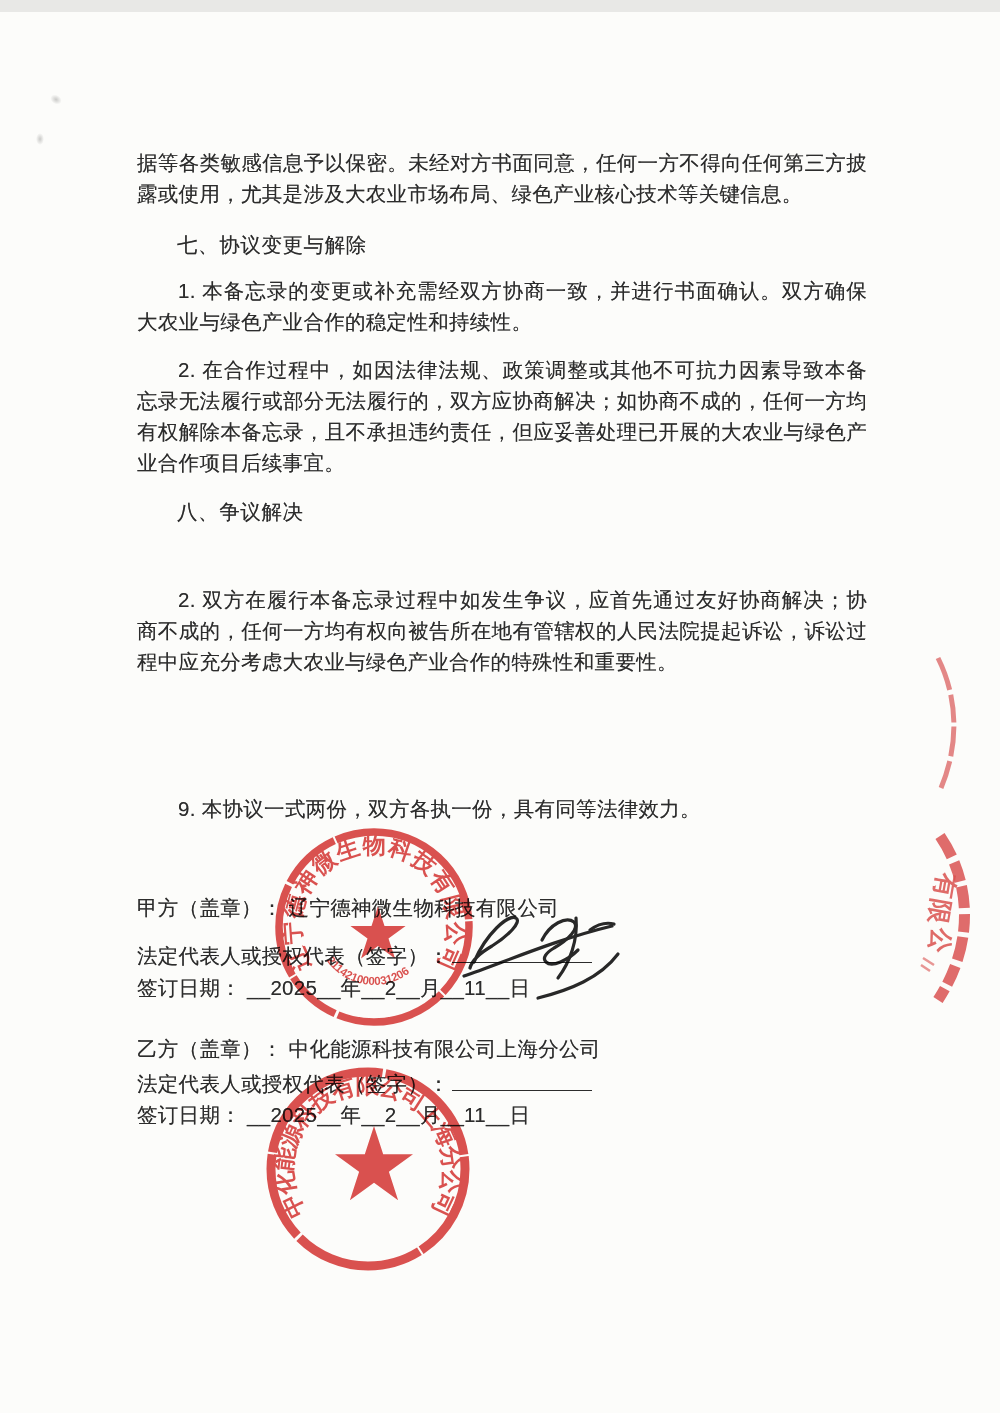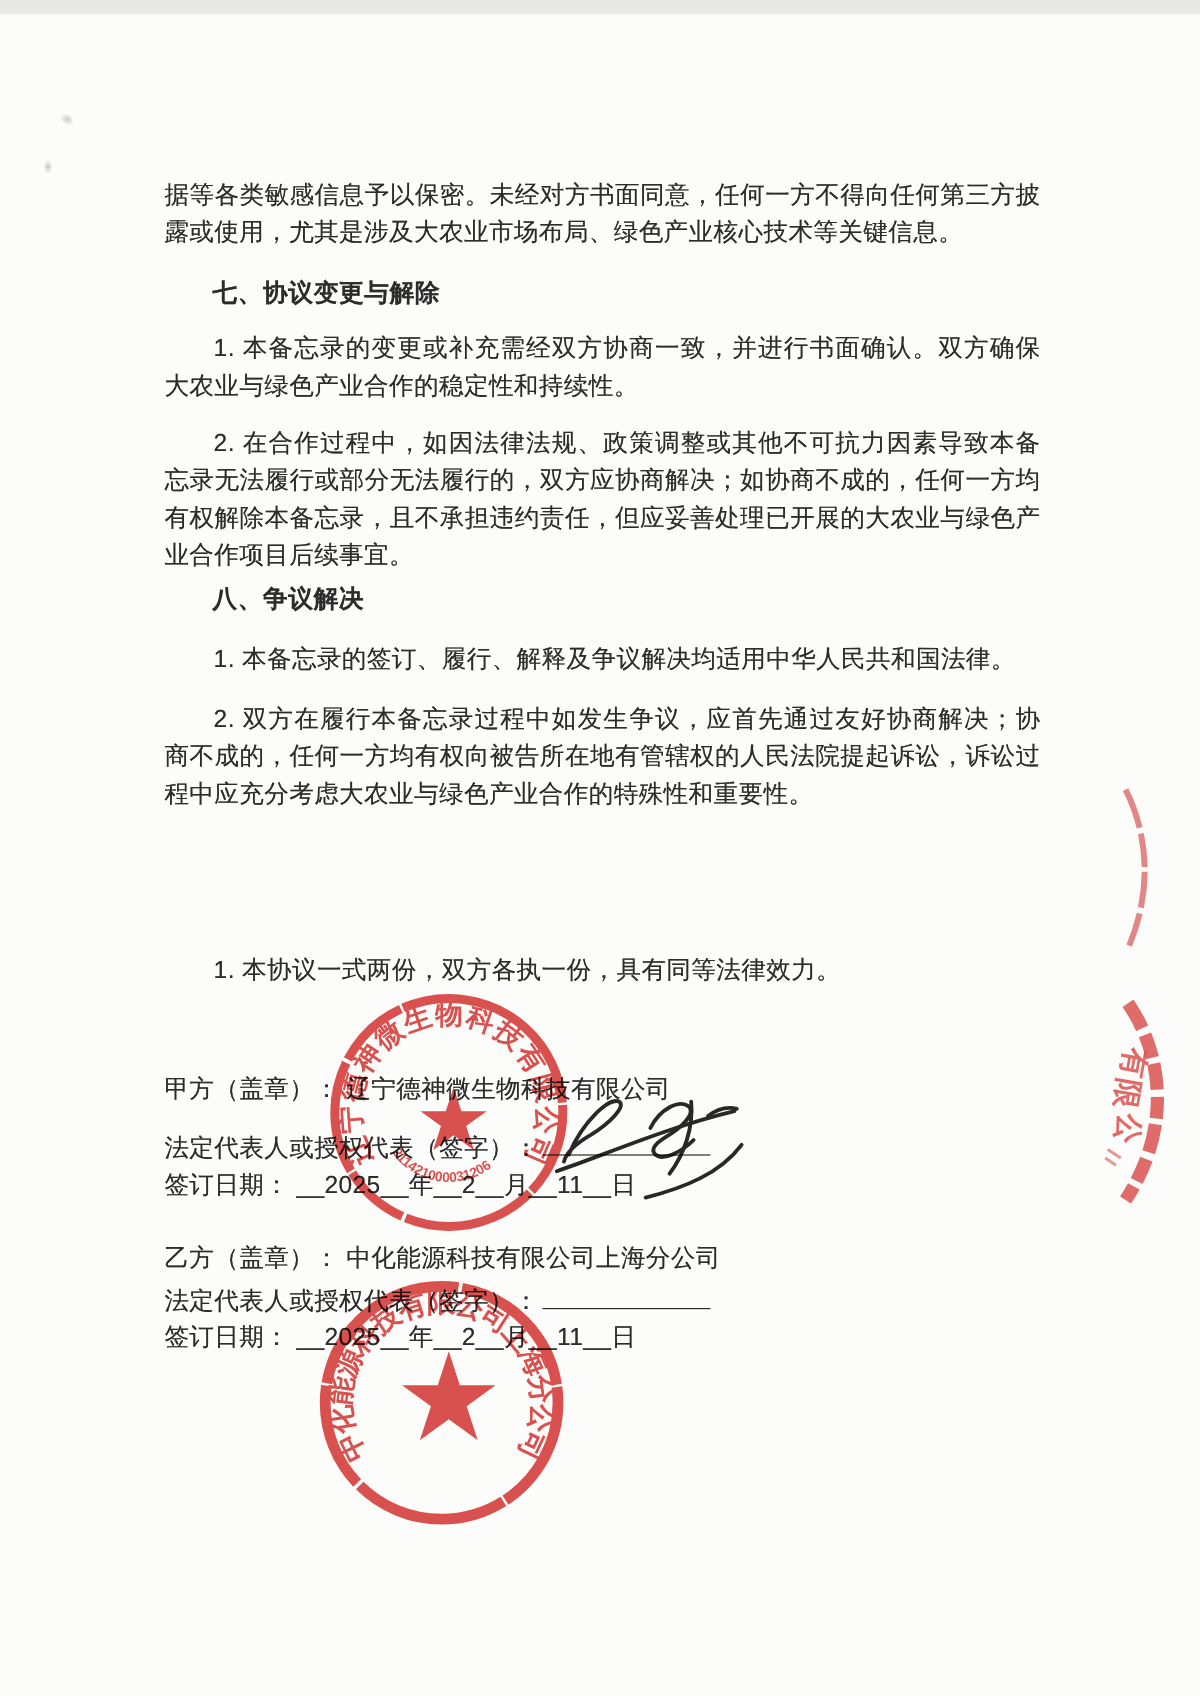--- a/index.html
+++ b/index.html
@@ -9,26 +9,26 @@
     font-family:"Liberation Sans","DejaVu Sans",sans-serif;
   }
   .pblock{
     position:absolute;left:137px;width:730px;
     font-size:20.5px;line-height:31px;color:#2c2c2c;
     text-align:justify;text-justify:inter-ideograph;
     letter-spacing:.3px;
     text-shadow:0 0 .5px rgba(44,44,44,.55);
   }
   .indent{text-indent:41px;}
-  .heading{font-weight:700;padding-left:40px;letter-spacing:.6px;}
+  .heading{font-weight:400;padding-left:40px;letter-spacing:.6px;}
   #pb0{top:135px}
   #pb1{top:217px}
   #pb2{top:263px}
   #pb3{top:342px}
-  #pb4{top:472px}
+  #pb4{top:484px}
   #pb5{top:522px}
   #pb6{top:572px}
   #pb7{top:680px}
   #pb8{top:728px}
   #pb9{top:781px}
   .sigline{
     position:absolute;left:137px;width:740px;
     font-size:20.5px;line-height:26px;color:#2c2c2c;
     letter-spacing:.3px;white-space:nowrap;
     text-shadow:0 0 .5px rgba(44,44,44,.55);
@@ -70,23 +70,22 @@
 <div class="page">
 
   <div class="smudge" id="smudge-1"></div>
   <div class="smudge" id="smudge-2"></div>
 
   <div class="pblock" id="pb0">据等各类敏感信息予以保密。未经对方书面同意，任何一方不得向任何第三方披露或使用，尤其是涉及大农业市场布局、绿色产业核心技术等关键信息。</div>
   <div class="pblock heading" id="pb1">七、协议变更与解除</div>
   <div class="pblock indent" id="pb2">1. 本备忘录的变更或补充需经双方协商一致，并进行书面确认。双方确保大农业与绿色产业合作的稳定性和持续性。</div>
   <div class="pblock indent" id="pb3">2. 在合作过程中，如因法律法规、政策调整或其他不可抗力因素导致本备忘录无法履行或部分无法履行的，双方应协商解决；如协商不成的，任何一方均有权解除本备忘录，且不承担违约责任，但应妥善处理已开展的大农业与绿色产业合作项目后续事宜。</div>
   <div class="pblock heading" id="pb4">八、争议解决</div>
-  <div class="pblock indent" id="pb5">1. 本备忘录的签订、履行、解释及争议解决均适用中华人民共和国法律。</div>
   <div class="pblock indent" id="pb6">2. 双方在履行本备忘录过程中如发生争议，应首先通过友好协商解决；协商不成的，任何一方均有权向被告所在地有管辖权的人民法院提起诉讼，诉讼过程中应充分考虑大农业与绿色产业合作的特殊性和重要性。</div>
-  <div class="pblock indent" id="pb9">1. 本协议一式两份，双方各执一份，具有同等法律效力。</div>
+  <div class="pblock indent" id="pb9">9. 本协议一式两份，双方各执一份，具有同等法律效力。</div>
 
   <div class="sigline" id="sig-party-a">
     <span>甲方（盖章）：</span><span class="company-name">辽宁德神微生物科技有限公司</span>
   </div>
   <div class="sigline" id="sig-rep-a">
     <span>法定代表人或授权代表（签字）：</span><span class="sig-underline"></span>
   </div>
   <div class="sigline" id="sig-date-a">签订日期： __2025__年__2__月__11__日</div>
 
   <div class="sigline" id="sig-party-b">

